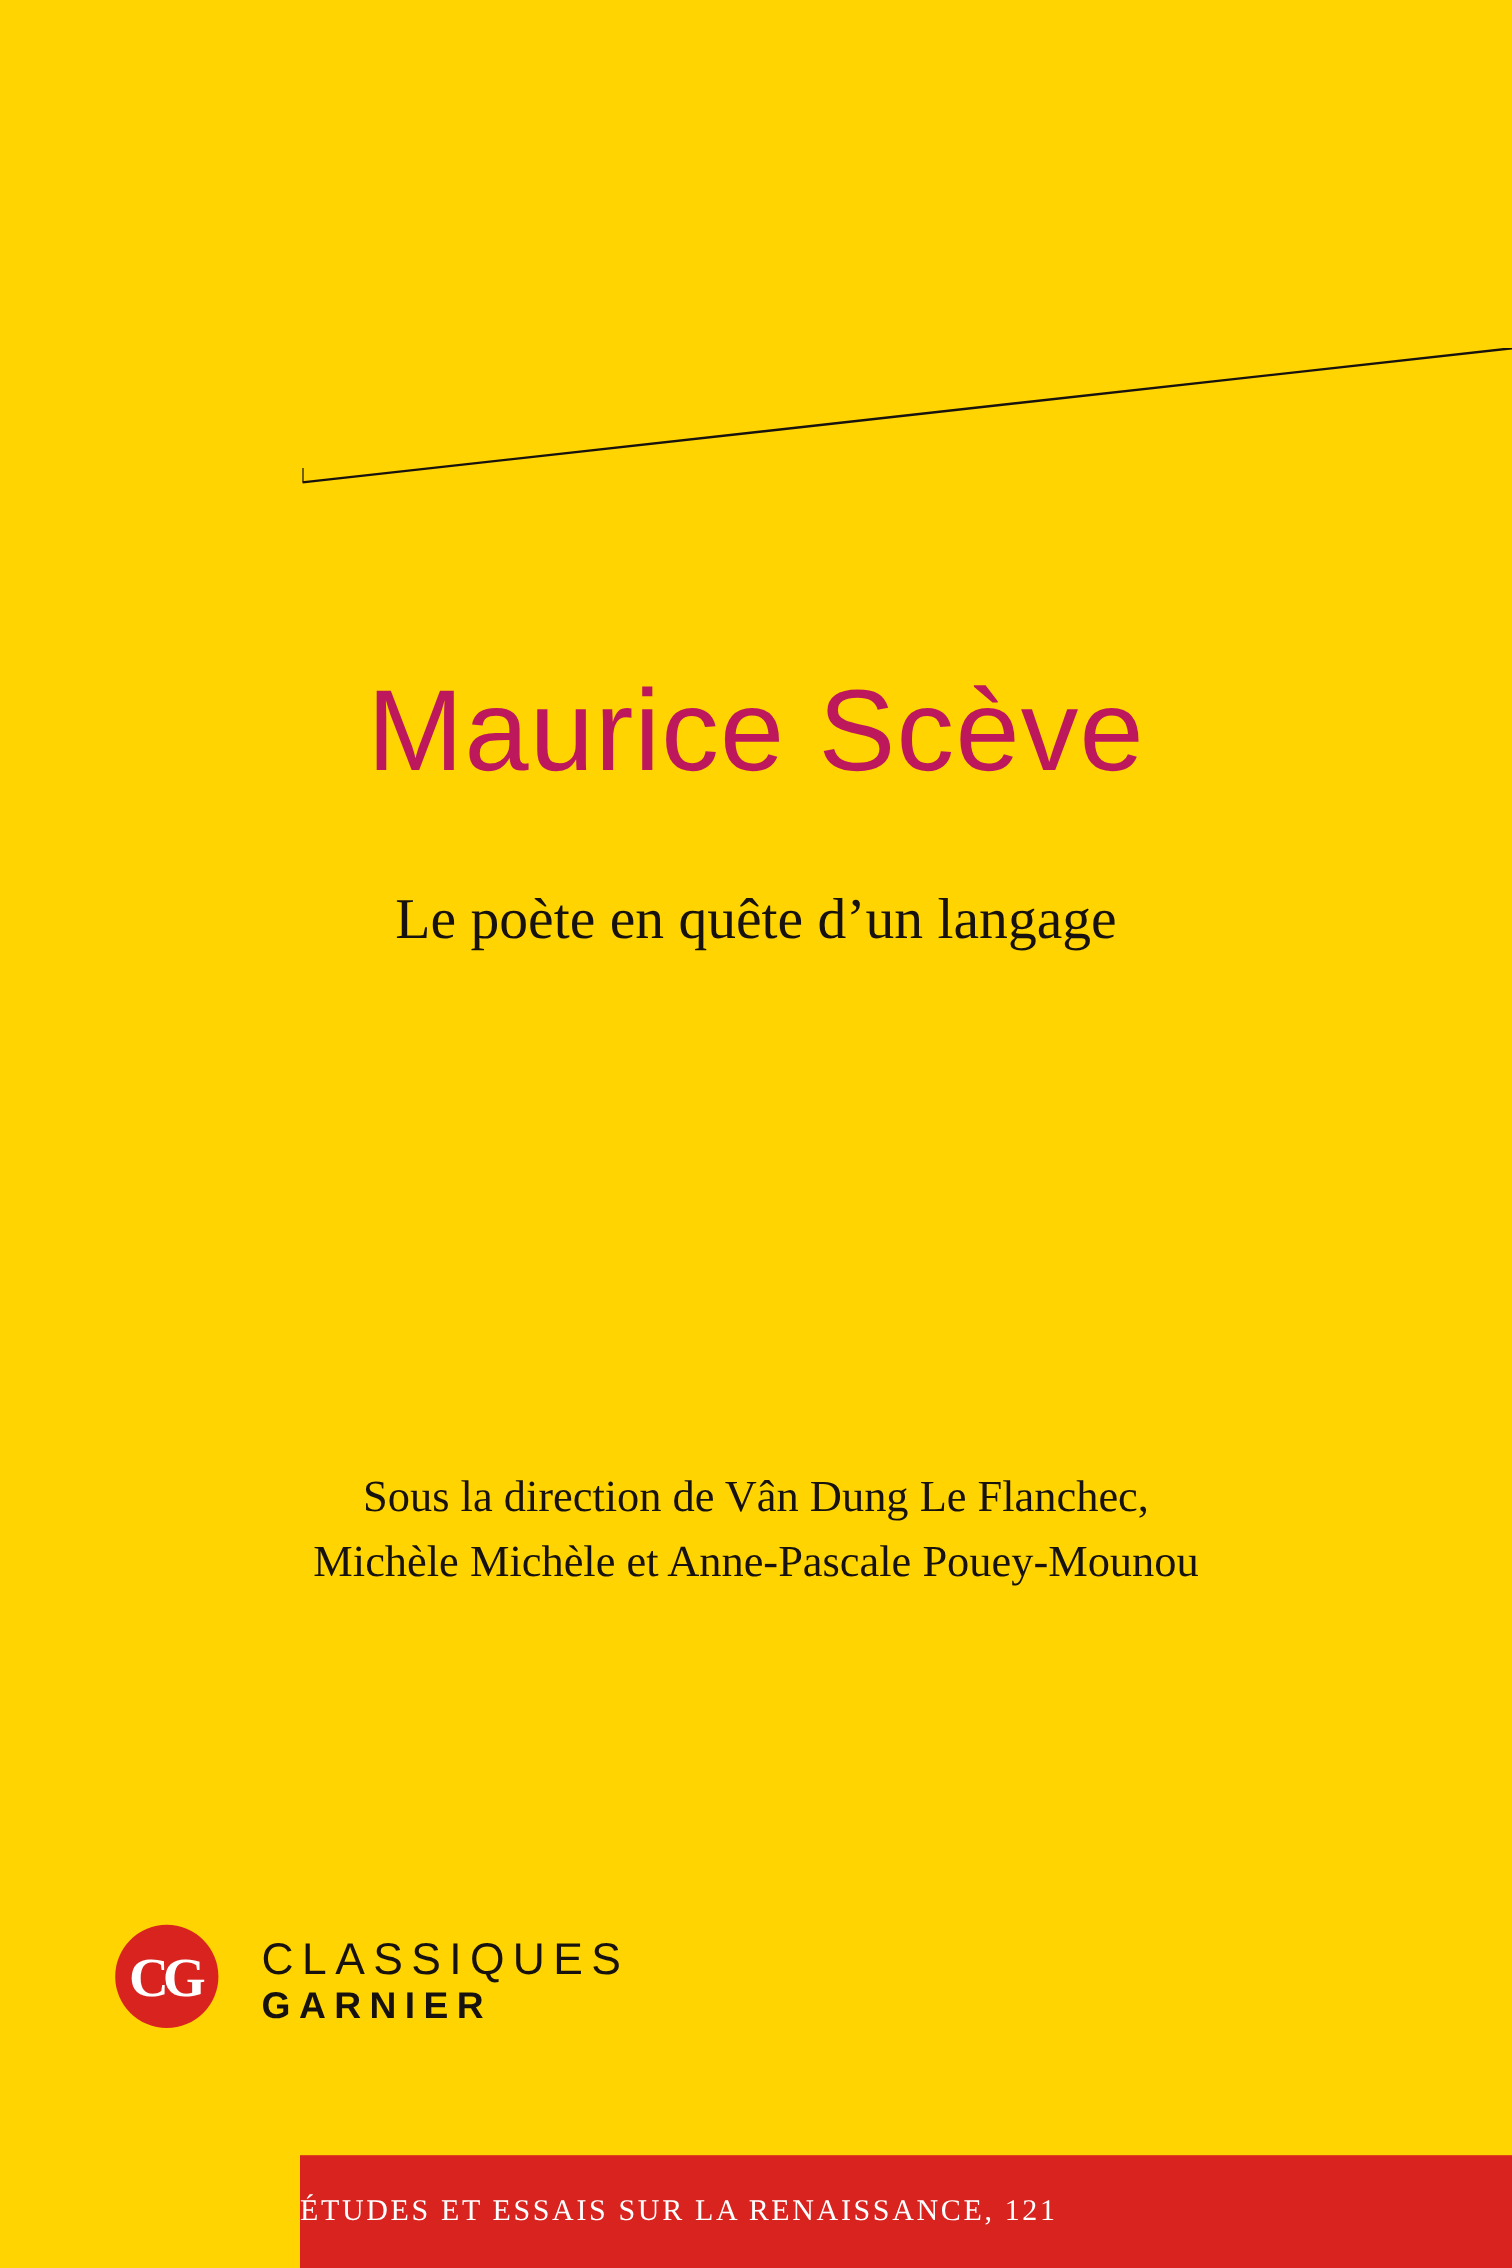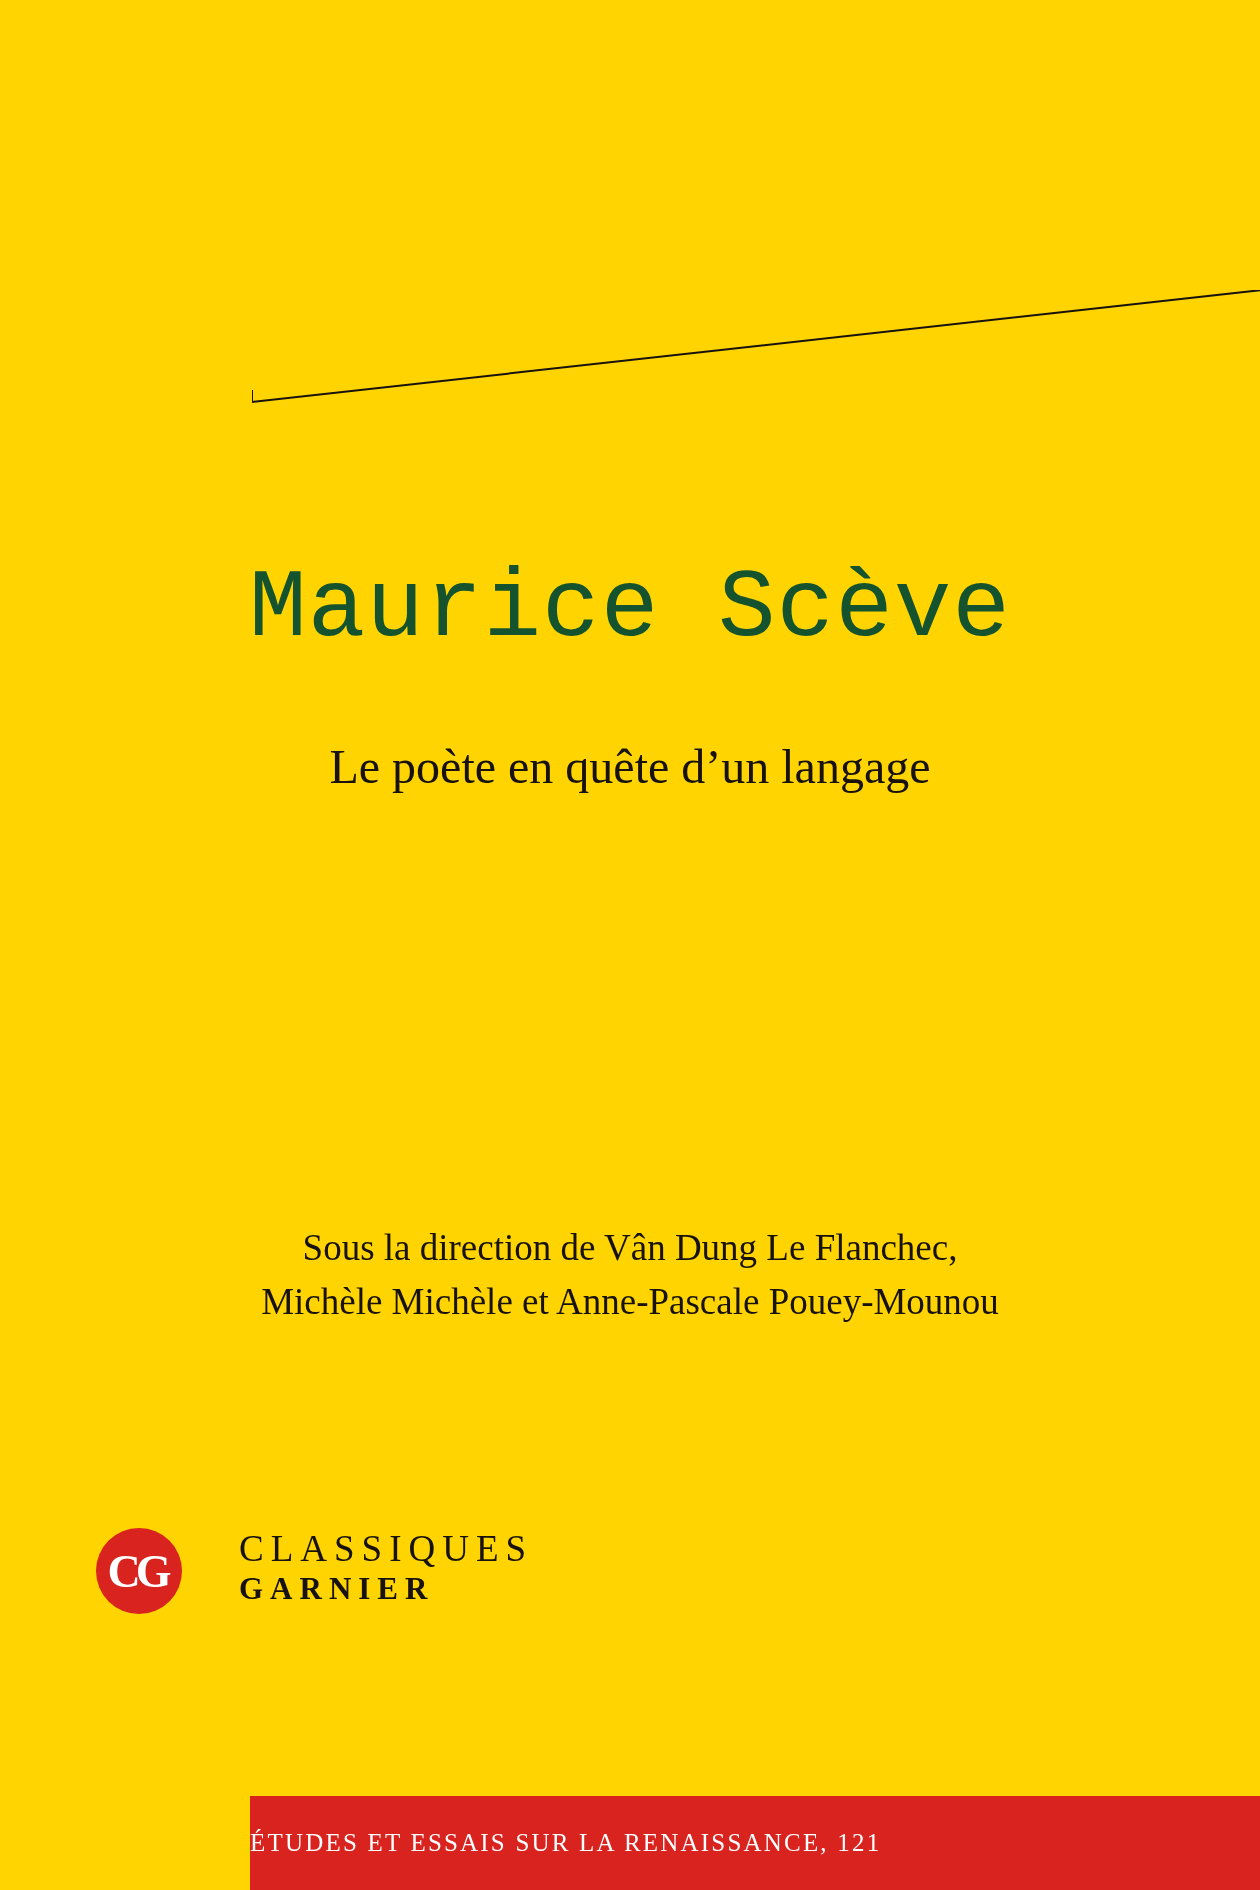--- a/index.html
+++ b/index.html
@@ -27,25 +27,25 @@
   }
 
   .title-block {
     position: absolute;
     left: 0;
     right: 0;
     top: 560px;
     text-align: center;
   }
   .main-title {
-    font-family: Liberation Mono, monospace;
+    font-family: Liberation Sans, sans-serif;
     font-size: 96px;
     font-weight: 400;
     letter-spacing: 1px;
-    color: #14532d;
+    color: #be185d;
     margin: 0;
     line-height: 1.05;
   }
   .subtitle {
     font-family: "Liberation Serif", serif;
     font-size: 48px;
     font-weight: 400;
     color: #17120d;
     margin: 0;
     padding-top: 78px;
@@ -62,45 +62,45 @@
     font-size: 37px;
     line-height: 1.45;
     color: #17120d;
   }
   .editors div { white-space: nowrap; }
 
   
   .publisher {
     position: absolute;
     left: 96px;
-    top: 1528px;
+    top: 1604px;
     display: flex;
-    align-items: flex-start;
+    align-items: flex-end;
   }
   .logo-mark {
     width: 86px;
     height: 86px;
     border-radius: 50%;
     background: #d8231f;
     display: flex;
     align-items: center;
     justify-content: center;
     flex: 0 0 auto;
   }
   .logo-mark span {
     color: #ffffff;
     font-family: "Liberation Serif", serif;
     font-size: 46px;
     font-weight: 700;
     letter-spacing: -5px;
     padding-right: 4px;
   }
   .publisher-name {
-    margin-left: 57px;
-    font-family: Liberation Serif, serif;
+    margin-left: 36px;
+    font-family: Liberation Sans, sans-serif;
     color: #17120d;
   }
   .publisher-name .line1 {
     font-size: 37px;
     letter-spacing: 7px;
     font-weight: 400;
     line-height: 1.15;
   }
   .publisher-name .line2 {
     font-size: 31px;

